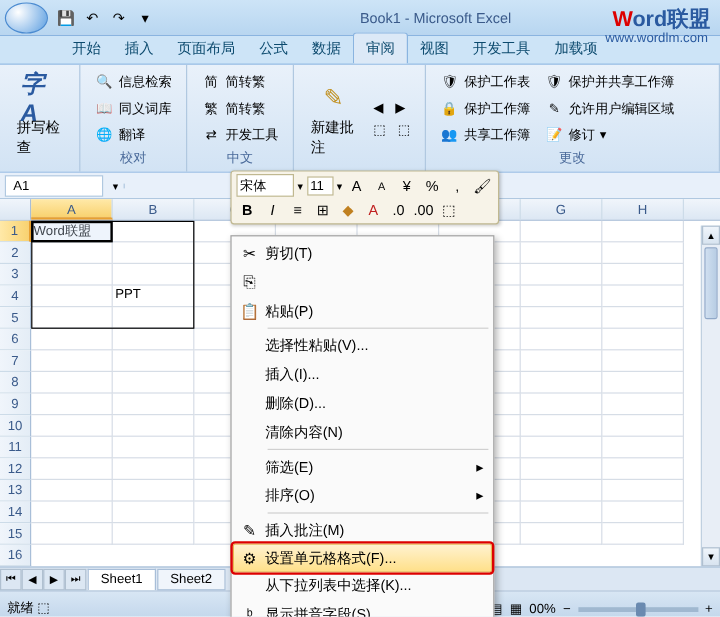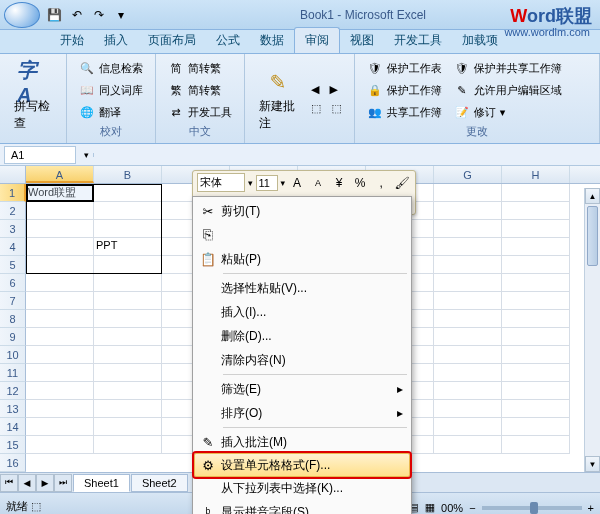--- a/index.html
+++ b/index.html
@@ -27,28 +27,28 @@
   .rib-group-body { flex: 1; display: flex; align-items: center; gap: 4px; }
   .rib-group-label { font-size: 11px; color: #4a6a9a; text-align: center; padding-top: 2px; }
   .rib-btn { display: flex; flex-direction: column; align-items: center; padding: 2px 6px; cursor: pointer; }
   .rib-btn-lg { width: 50px; }
   .rib-icon { width: 32px; height: 32px; display: flex; align-items: center; justify-content: center; font-size: 20px; }
   .rib-item { display: flex; align-items: center; gap: 4px; font-size: 11px; padding: 2px 4px; cursor: pointer; }
   .rib-item .ico { width: 16px; height: 16px; display: inline-flex; align-items: center; justify-content: center; font-size: 11px; }
   .rib-col { display: flex; flex-direction: column; gap: 2px; }
   
   
-  .mini-toolbar { position: absolute; top: 142px; left: 192px; background: #f7f3e8; border: 1px solid #c0b890; border-radius: 3px; padding: 2px 4px; display: flex; align-items: center; gap: 3px; z-index: 50; box-shadow: 1px 1px 3px rgba(0,0,0,.2); margin-top: 28px; }
+  .mini-toolbar { position: absolute; top: 142px; left: 192px; background: #f7f3e8; border: 1px solid #c0b890; border-radius: 3px; padding: 2px 4px; display: flex; align-items: center; gap: 3px; z-index: 50; box-shadow: 1px 1px 3px rgba(0,0,0,.2); }
   .mini-row { display: flex; align-items: center; gap: 3px; }
   .mini-sel { font-size: 11px; border: 1px solid #c0b890; padding: 1px 2px; background: #fff; }
   .mini-btn { width: 18px; height: 18px; display: flex; align-items: center; justify-content: center; font-size: 12px; cursor: pointer; border: 1px solid transparent; }
   
   
   .fbar { height: 22px; background: #e8f0fa; border-bottom: 1px solid #b0c8e0; display: flex; align-items: center; }
-  .namebox { width: 72px; border: 1px solid #b0c8e0; background: #fff; padding: 2px 6px; margin: 0 4px; font-size: 11px; }
+  .namebox { width: 82px; border: 1px solid #b0c8e0; background: #fff; padding: 2px 6px; margin: 0 4px; font-size: 11px; }
   .fx-area { flex: 1; border-left: 1px solid #b0c8e0; padding: 2px 6px; }
   
   
   .grid-area { position: relative; }
   .col-headers { display: flex; background: linear-gradient(#f0f5fb,#dce7f3); border-bottom: 1px solid #a8bed8; height: 18px; }
   .rowhead-corner { width: 26px; border-right: 1px solid #a8bed8; background: linear-gradient(#f0f5fb,#dce7f3); }
   .col-h { width: 68px; border-right: 1px solid #ccdbe8; text-align: center; font-size: 11px; color: #3a5a8a; line-height: 18px; }
   .col-h.sel { background: linear-gradient(#ffe9a8,#f8d270); border-bottom: 2px solid #e8a030; }
   
   .grid-body { display: flex; }

